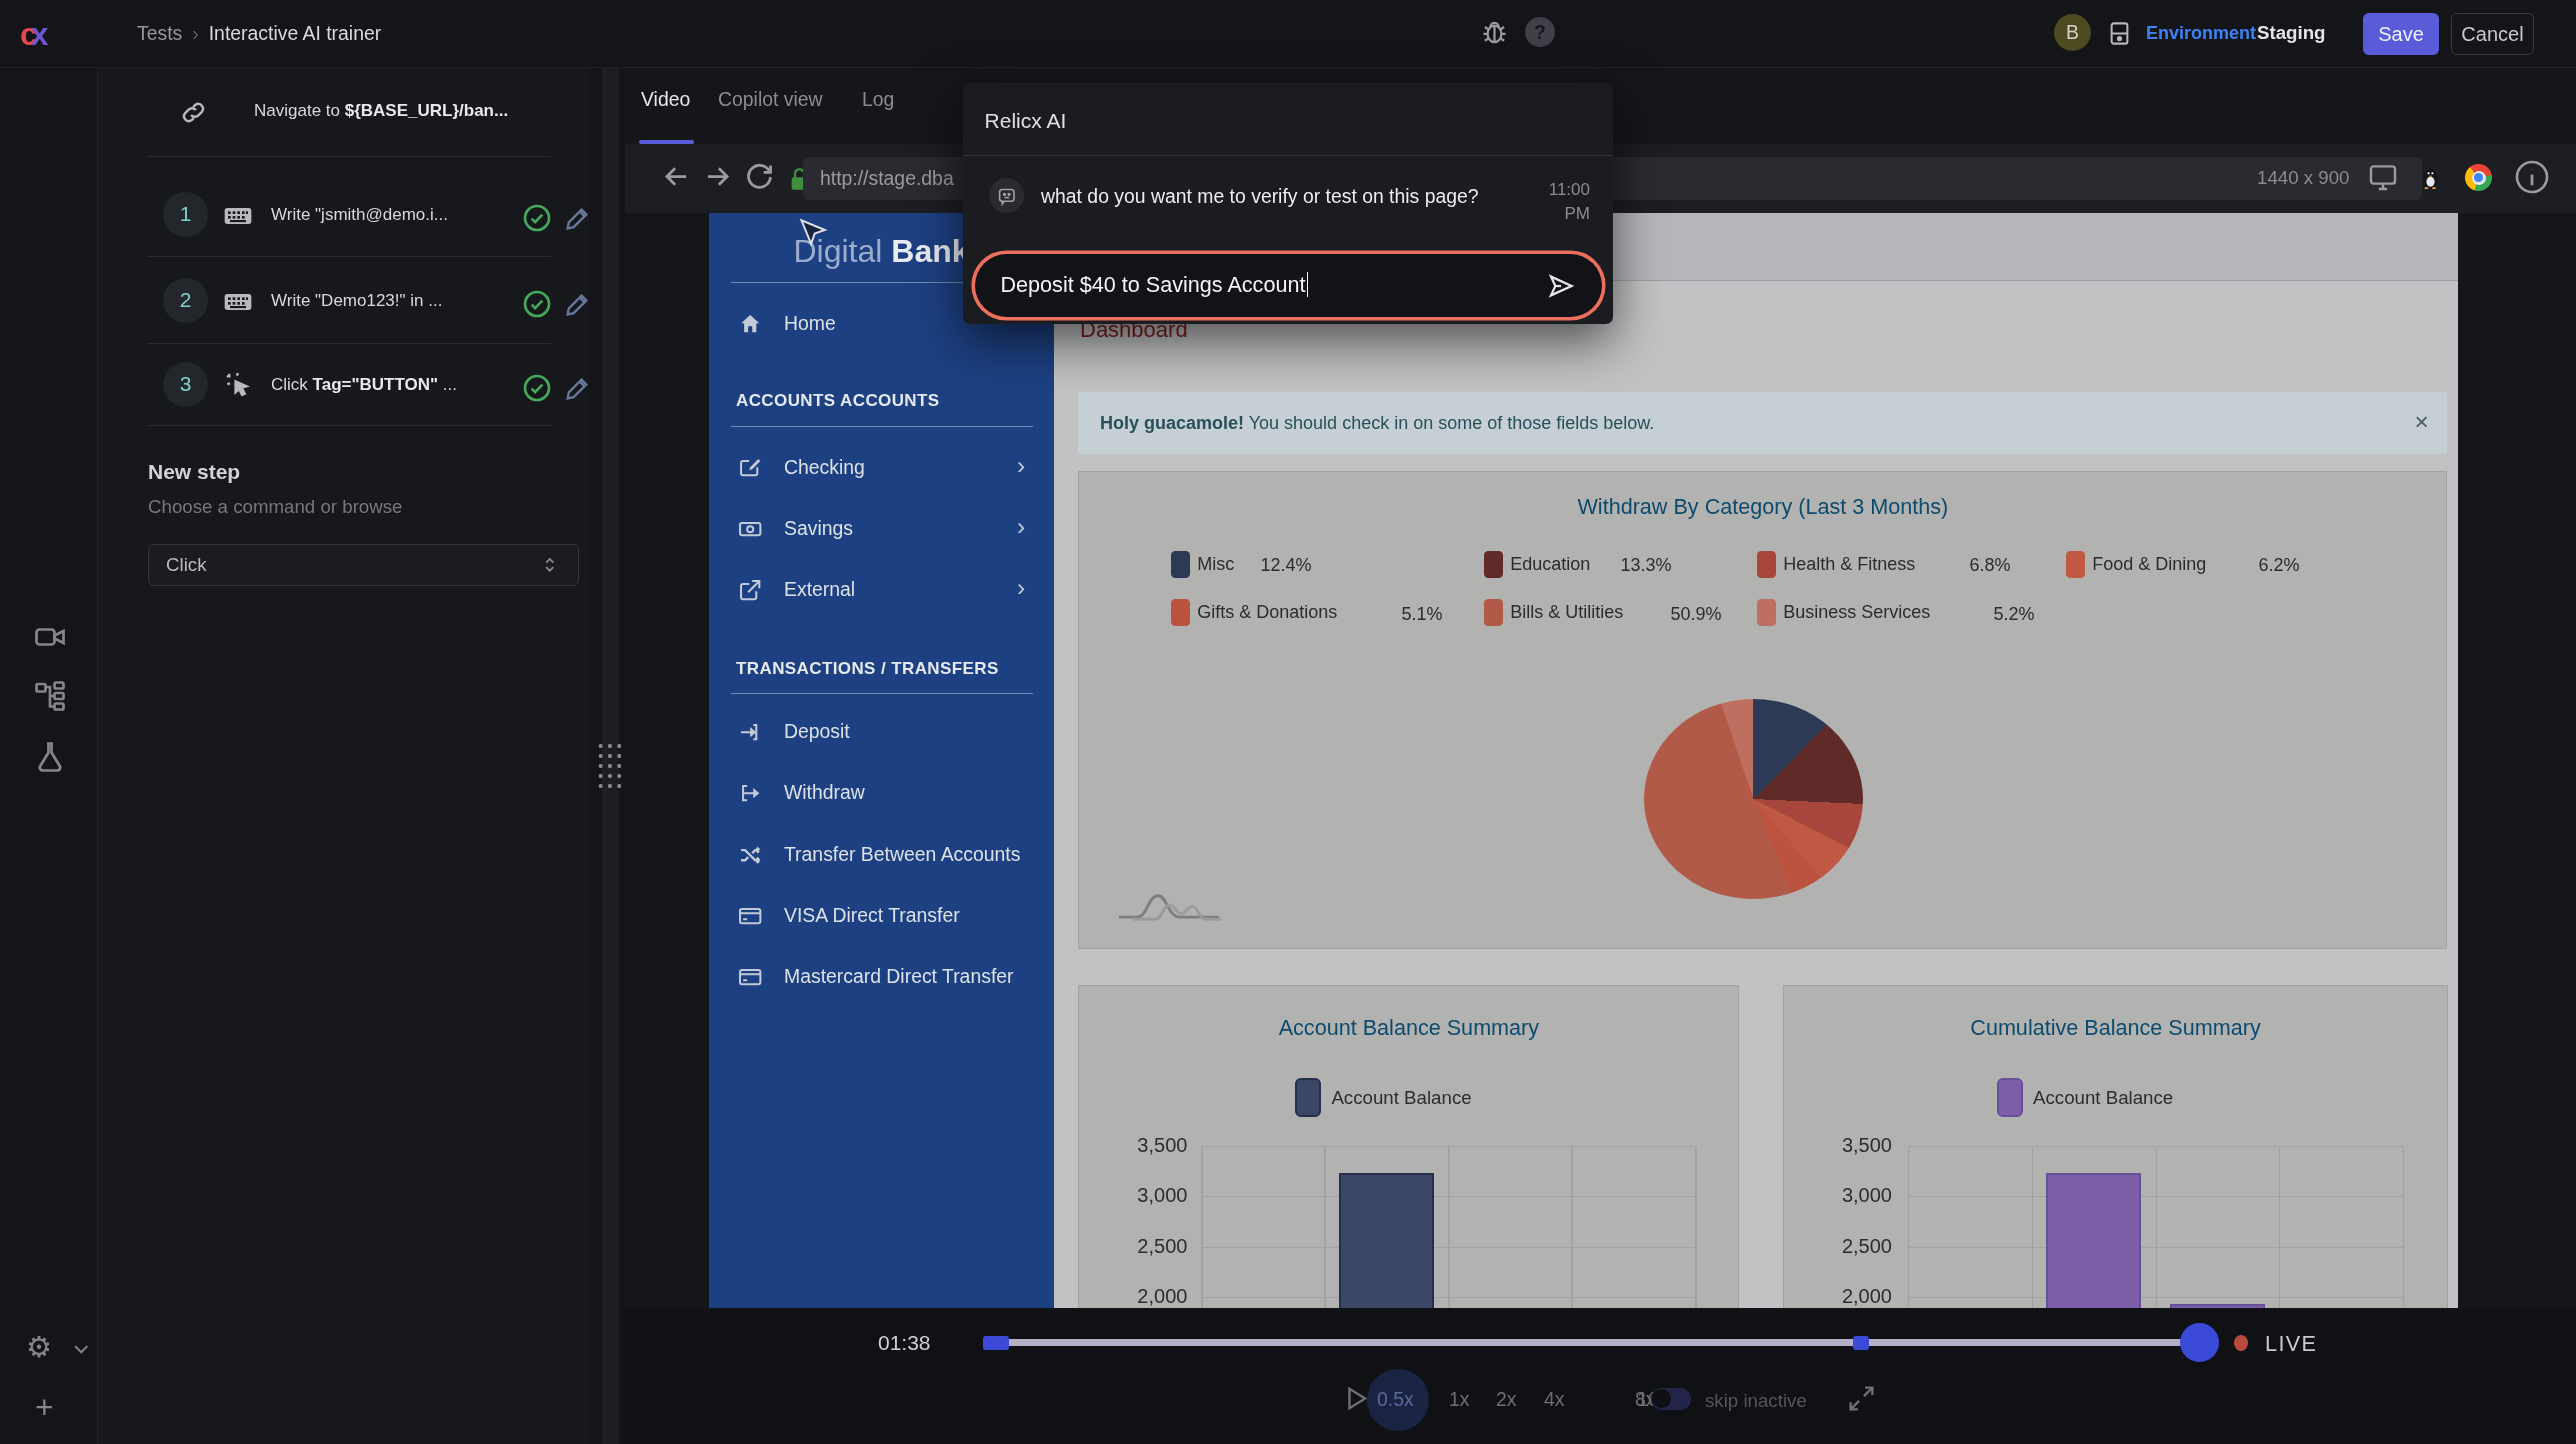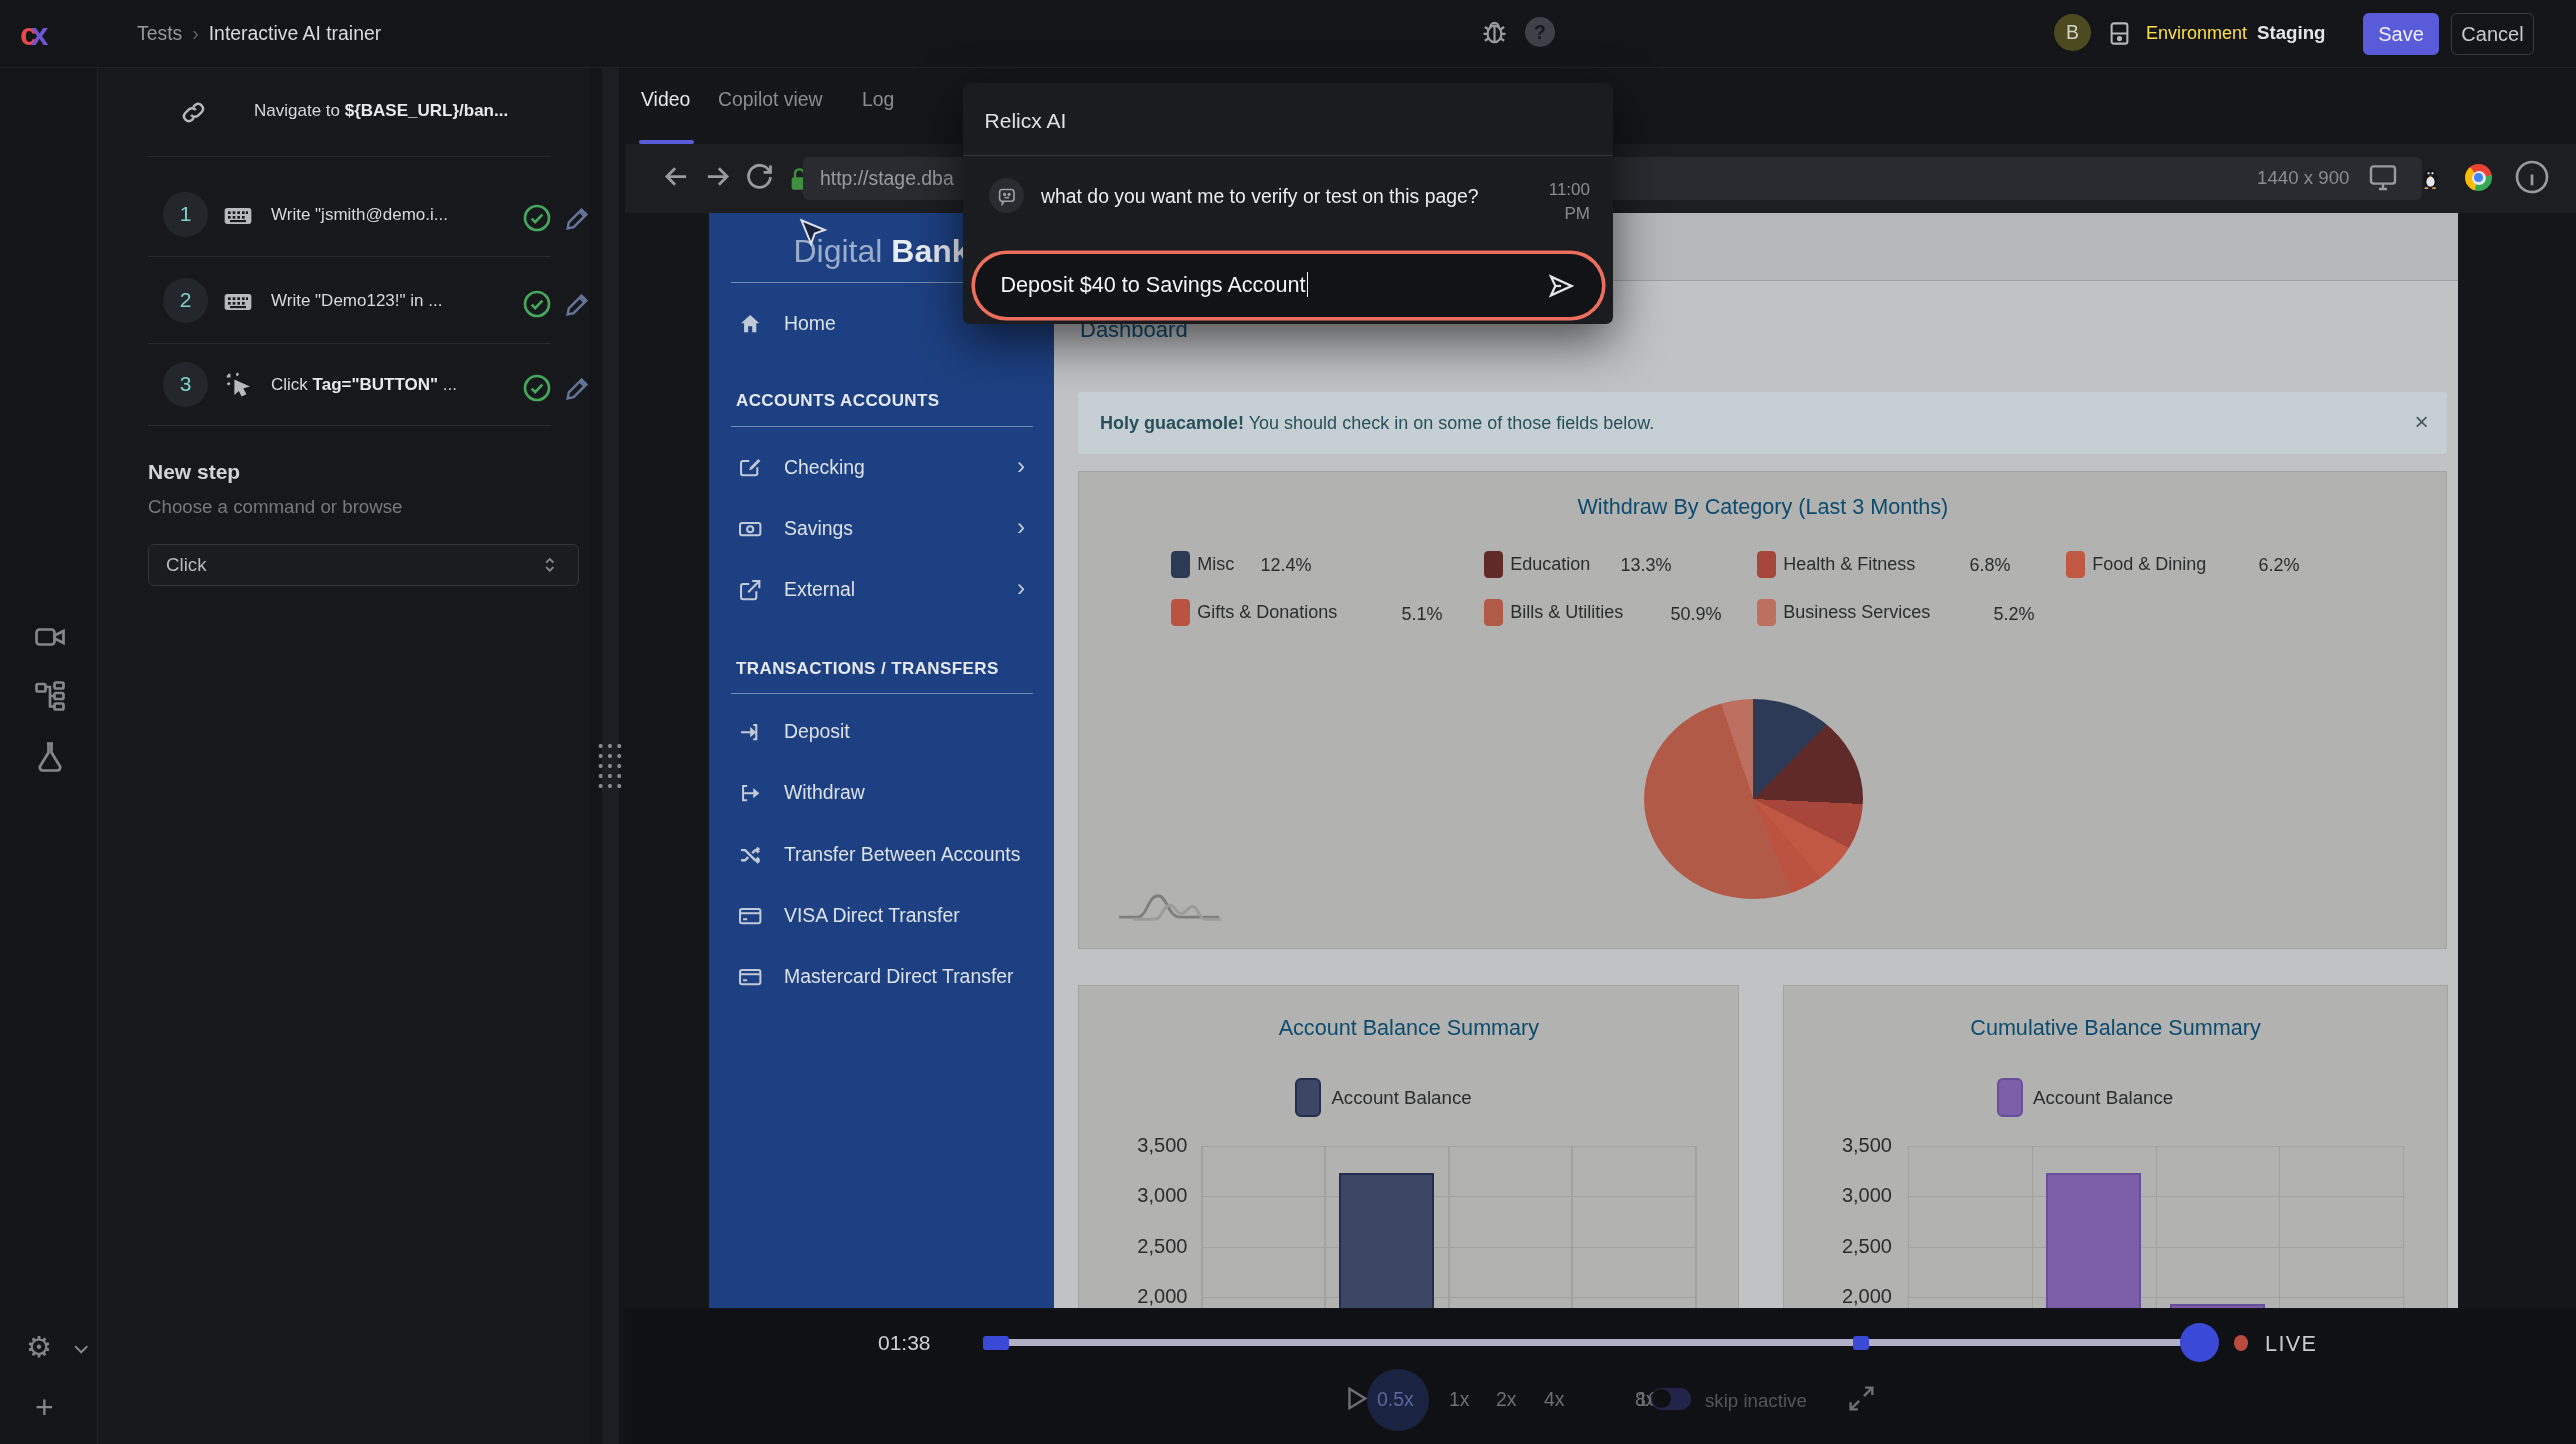--- a/index.html
+++ b/index.html
@@ -11,21 +11,21 @@
   #topbar{left:0;top:0;width:2576px;height:68px;background:#141519;border-bottom:0.7px solid #202127;}
   .cx-logo{left:20px;top:16px;font-size:32px;font-weight:800;letter-spacing:-1.4px;}
   .cx-c{color:#e5484d;}.cx-x{color:#6e56cf;margin-left:-5.7px;}
   .crumb{top:21.6px;font-size:19.4px;}
   .crumb-root{color:#97989e;}.crumb-sep{color:#5f6066;margin:0 10px;}.crumb-leaf{color:#d9dadd;}
   .topbar-icon{top:16px;width:33px;height:33px;color:#9a9ba1;}
   .help-circle{width:30px;height:30px;border-radius:50%;background:#404148;color:#17181c;
     font-weight:700;font-size:19.4px;display:flex;align-items:center;justify-content:center;}
   .avatar-b{left:2054px;top:14.4px;width:37px;height:37px;border-radius:50%;background:#4c4a1e;
     color:#d2d3ca;font-size:19.4px;display:flex;align-items:center;justify-content:center;}
-  .env-label{left:2146px;top:23px;font-size:18px;color:#fde047;}
+  .env-label{left:2146px;top:23px;font-size:18px;color:#3b82f6;font-weight:bold;}
   .env-value{left:2257px;top:21.6px;font-size:18.7px;font-weight:700;color:#e4e5e9;}
   .btn-save{left:2363px;top:13px;width:76px;height:42px;background:#5a5bd8;border-radius:5.8px;
     color:#eef0ff;font-size:20px;display:flex;align-items:center;justify-content:center;}
   .btn-cancel{left:2451px;top:13px;width:83px;height:42px;background:transparent;border:1.4px solid #3a3b42;
     border-radius:5.8px;color:#c9cacf;font-size:20px;display:flex;align-items:center;justify-content:center;}
 
   
   #leftrail{left:0;top:68px;width:98px;height:1377px;background:#141519;border-right:0.7px solid #222327;}
   .rail-icon{left:32px;width:36px;height:36px;color:#85868c;}
   .rail-gear{left:26px;top:1262px;font-size:29px;color:#85868c;}
@@ -74,21 +74,21 @@
   .bank-div{left:21.6px;width:302px;height:1.4px;background:#7388ae;}
   .bank-row{left:0;width:345px;height:43px;color:#dde1e8;font-size:19.4px;}
   .bank-row .ic{position:absolute;left:29px;top:10px;width:24.4px;height:24.4px;color:#c3cad7;}
   .bank-row .lb{position:absolute;left:75px;top:10px;}
   .bank-row .chev{position:absolute;left:308px;top:5.8px;font-size:24.4px;color:#c3cad7;}
   .bank-section{left:27px;font-size:17px;font-weight:700;letter-spacing:0.4px;color:#e6e9ef;}
 
   #app-header{left:345px;top:0;width:1404px;height:68px;background:#b6b7ba;border-bottom:1.4px solid #9fa0a3;}
 
   #app-content{left:345px;top:68px;width:1404px;height:1028px;background:#c1c2c4;}
-  .page-title{left:26px;top:36px;font-size:22px;color:#0c4a6e;}
+  .page-title{left:26px;top:36px;font-size:22px;color:#7f1d1d;}
   .alert{left:24.4px;top:111px;width:1369px;height:62px;background:#c6d0d4;border-radius:2.9px;
     font-size:18px;color:#27505a;display:flex;align-items:center;padding:0 21.6px;}
   .alert .x{position:absolute;right:18.7px;top:16px;font-size:24.4px;color:#4a5a60;}
   .card{background:#b2b3b1;border:0.7px solid #a3a4a2;}
   #pie-card{left:24.4px;top:190px;width:1369px;height:478px;}
   .card-title{left:0;top:21.6px;width:100%;text-align:center;font-size:21.6px;color:#0c4a6e;}
   .pleg-item{height:29px;display:flex;align-items:center;font-size:18px;color:#2b2c2e;}
   .pleg-sw{width:18.7px;height:27px;border-radius:4.3px;margin-right:7.2px;}
   .pleg-val{font-size:18px;color:#2b2c2e;}
   #pie-ellipse{left:565px;top:227px;width:219px;height:200px;border-radius:50%;}

